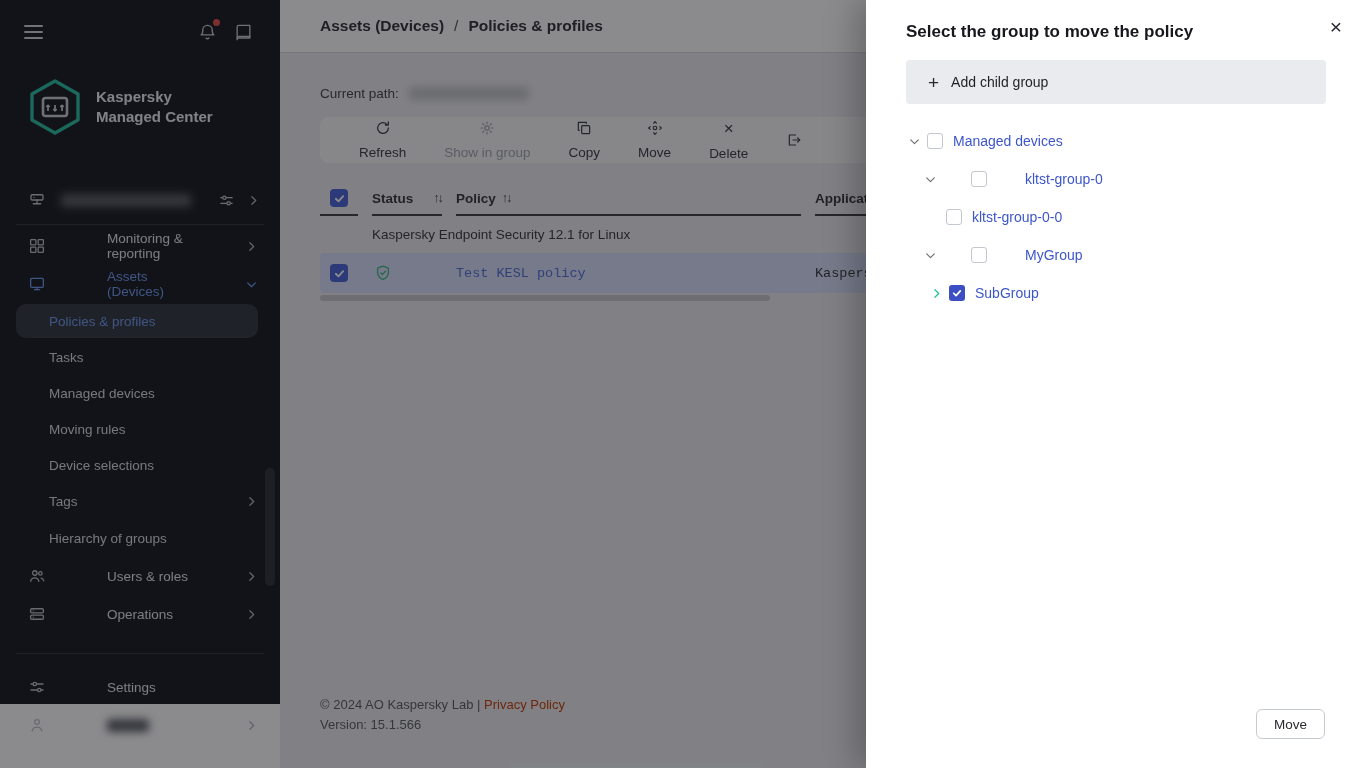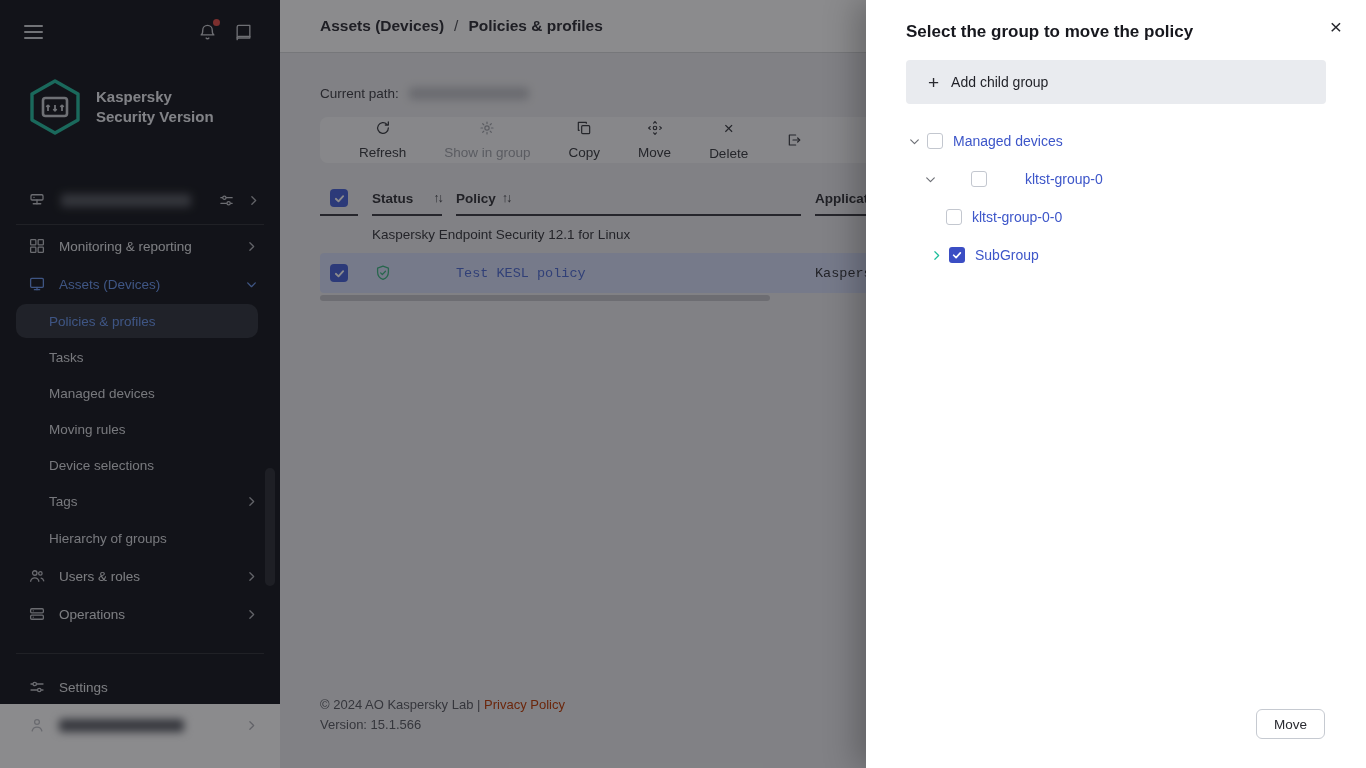--- a/index.html
+++ b/index.html
@@ -18,21 +18,21 @@
   .icon-btn + .icon-btn { margin-left:10px; }
   .reddot { position:absolute; top:0; right:0; width:7px; height:7px; border-radius:50%; background:#e2514d; }
   .logo-row { display:flex; align-items:center; padding:14px 20px 0 28px; }
   .brand { margin-left:14px; font-size:15px; font-weight:bold; line-height:1.35; color:#edeff3; }
   .server-row { margin-top:46px; height:36px; display:flex; align-items:center; padding:0 20px 0 28px; color:#c4c6cc; }
   .blurblob { height:13px; border-radius:3px; background:#5d6068; filter:blur(4px); }
   .server-row .blurblob { width:130px; margin-left:15px; }
   .server-row .spacer { flex:1; }
   .sb-divider { border-top:1px solid #35373e; margin:6px 16px 0 16px; }
   .nav { padding-top:2px; }
-  .nav-item { height:38px; display:flex; align-items:center; padding:0 22px 0 28px; font-size:13.5px; color:#e2e4e8; cursor:pointer; }
+  .nav-item { height:38px; display:flex; align-items:center; padding:0 22px 0 28px; font-size:13.5px; color:#e2e4e8; cursor:pointer;gap:48px; }
   .nav-item .ni-icon { width:18px; display:flex; margin-right:13px; color:#c0c2c8; }
   .nav-item .ni-label { flex:1; }
   .nav-item .chev { color:#b2b4ba; display:flex; }
   .nav-item.blue, .nav-item.blue .ni-icon, .nav-item.blue .chev { color:#6f9aef; }
   .nav-sub { height:36px; display:flex; align-items:center; padding-left:49px; font-size:13.5px; color:#d9dbe0; cursor:pointer; }
   .nav-sub .ni-label { flex:1; }
   .nav-sub .chev { color:#b2b4ba; display:flex; margin-right:22px; }
   .nav-sub.selected { height:34px; margin:1px 22px 1px 16px; padding-left:33px; border-radius:10px; background:#363a43; color:#6f9aef; }
   .bottom-divider { border-top:1px solid #35373e; margin:20px 16px 14px 16px; }
   .account-row .blurblob { width:125px; margin-left:0; }
@@ -118,21 +118,21 @@
     <div class="logo-row">
       <svg width="54" height="58" viewBox="0 0 54 58">
         <polygon points="27,3 50,16 50,42 27,55 4,42 4,16" fill="none" stroke="#2bbfa3" stroke-width="3.4" stroke-linejoin="round"></polygon>
         <rect x="15" y="20" width="24" height="18" rx="2.5" fill="none" stroke="#c9ccd2" stroke-width="2.6"></rect>
         <path d="M20 27v6 M20 27l-1.6 2 M20 27l1.6 2" stroke="#c9ccd2" stroke-width="1.8" fill="none"></path>
         <path d="M27 33v-6 M27 33l-1.6-2 M27 33l1.6-2" stroke="#c9ccd2" stroke-width="1.8" fill="none"></path>
         <path d="M34 27v6 M34 27l-1.6 2 M34 27l1.6 2" stroke="#c9ccd2" stroke-width="1.8" fill="none"></path>
       </svg>
       <div class="brand">
         <div>Kaspersky</div>
-        <div>Security Version</div>
+        <div>Managed Center</div>
       </div>
     </div>
 
     <div class="server-row">
       <svg width="18" height="18" viewBox="0 0 24 24" fill="none" stroke="currentColor" stroke-width="1.7" stroke-linecap="round">
           <rect x="4" y="5" width="16" height="7" rx="1.5"></rect>
           <path d="M12 12v5"></path>
           <path d="M7 17h10"></path>
           <path d="M8 8.5h.01"></path>
         </svg>
@@ -431,20 +431,29 @@
               <polyline points="5 9 12 16 19 9"></polyline>
             </svg>
           </span>
         <span class="tcb"></span>
         <span class="tree-label">kltst-group-0</span>
       </div>
       <div class="tree-row ind-2">
         <span class="tcb"></span>
         <span class="tree-label">kltst-group-0-0</span>
       </div>
+      <div class="tree-row ind-1">
+        <span class="tw tchev">
+            <svg width="13" height="13" viewBox="0 0 24 24" fill="none" stroke="currentColor" stroke-width="2.2" stroke-linecap="round" stroke-linejoin="round">
+              <polyline points="5 9 12 16 19 9"></polyline>
+            </svg>
+          </span>
+        <span class="tcb"></span>
+        <span class="tree-label">MyGroup</span>
+      </div>
       <div class="tree-row ind-2c">
         <span class="tw tchev green">
             <svg width="13" height="13" viewBox="0 0 24 24" fill="none" stroke="currentColor" stroke-width="2.2" stroke-linecap="round" stroke-linejoin="round">
               <polyline points="9 5 16 12 9 19"></polyline>
             </svg>
           </span>
         <span class="tcb checked">
             <svg width="10" height="10" viewBox="0 0 12 12">
               <polyline points="2 6.3 4.9 9.1 10 3.4" fill="none" stroke="#fff" stroke-width="2" stroke-linecap="round" stroke-linejoin="round"></polyline>
             </svg>

